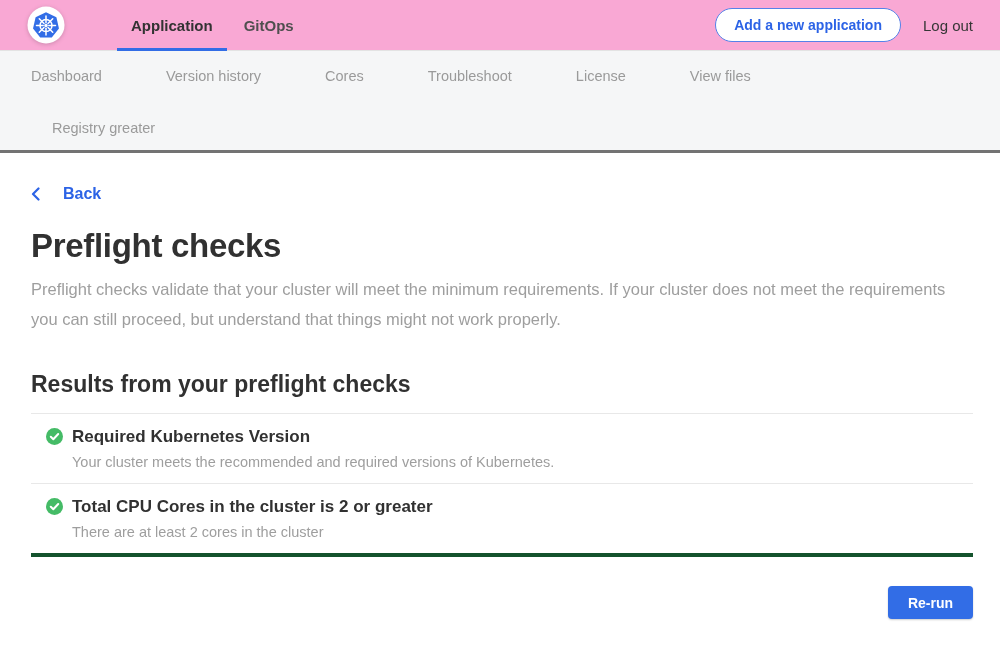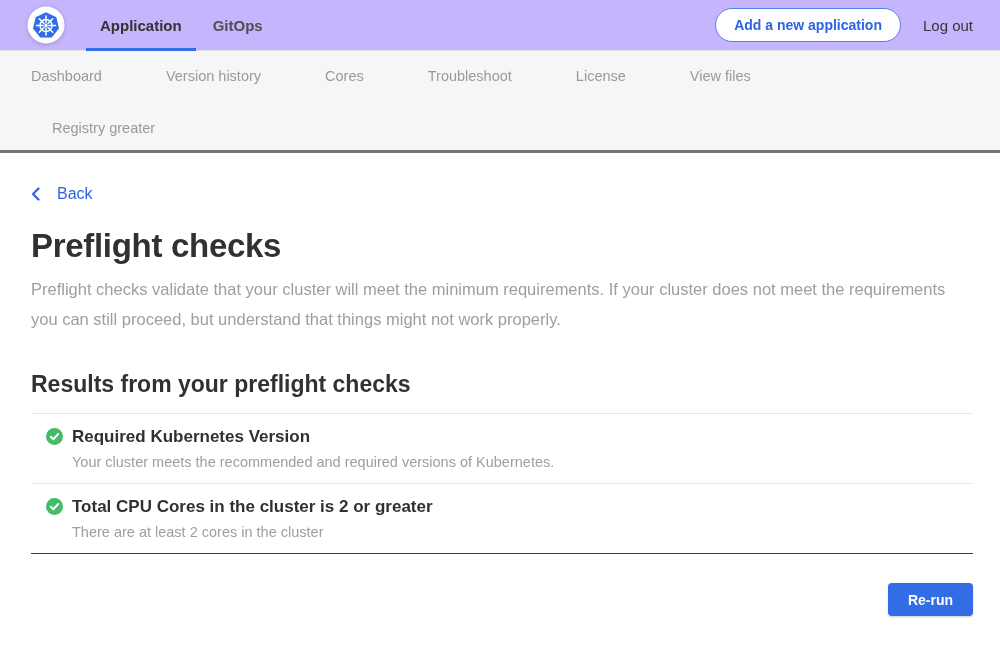--- a/index.html
+++ b/index.html
@@ -10,21 +10,22 @@
     color: #313131;
   }
 
   
   .navbar {
     display: flex;
     align-items: center;
     height: 51px;
     padding: 0 27px;
     border-bottom: 1px solid #e3e3e3;
-    background: #c4b5fd;
+    background: #f9a8d4;
+    gap: 31px;
   }
   .logo { width: 38px; height: 38px; display: flex; cursor: pointer; }
   .logo svg { filter: drop-shadow(0 1px 2px rgba(0,0,0,0.18)); }
   .tabs { display: flex; margin-left: 21px; height: 51px; }
   .tab {
     position: relative;
     padding: 0 14px;
     margin-right: 3px;
     display: flex;
     align-items: center;
@@ -84,24 +85,24 @@
   }
   .subnav-break { flex-basis: 100%; height: 0; }
   .subnav-item.indent { margin-left: 21px; }
 
   
   .content { padding: 0 27px 0 31px; }
   .back {
     margin-top: 32px;
     display: inline-flex;
     align-items: center;
-    gap: 17px;
+    gap: 23px;
     color: #2c63e6;
     font-size: 16px;
-    font-weight: 400;
+    font-weight: 700;
     text-decoration: none;
     cursor: pointer;
   }
   .back svg { display: block; }
   h1.page-title {
     margin-top: 22px;
     font-size: 33px;
     font-weight: 700;
     letter-spacing: -0.3px;
     color: #313131;
@@ -112,21 +113,21 @@
     line-height: 30px;
     color: #9e9e9e;
     max-width: 945px;
   }
   h2.results-heading {
     margin-top: 37px;
     font-size: 23px;
     font-weight: 700;
     color: #313131;
   }
-  .checks { margin-top: 15px; border-bottom: 1px solid #14532d; }
+  .checks { margin-top: 15px; border-bottom: 4px solid #14532d; }
   .check-row {
     display: flex;
     align-items: flex-start;
     gap: 9px;
     padding: 13px 0 12px 15px;
     border-top: 1px solid #e8e8e8;
   }
   .check-icon { flex: 0 0 auto; margin-top: 1px; line-height: 0; }
   .check-title {
     font-size: 17px;

